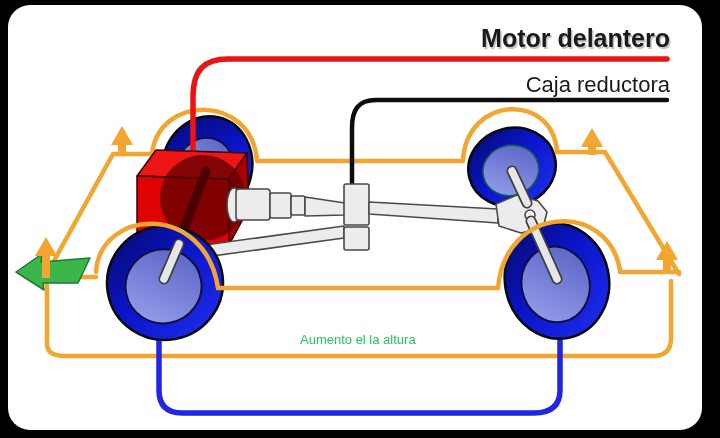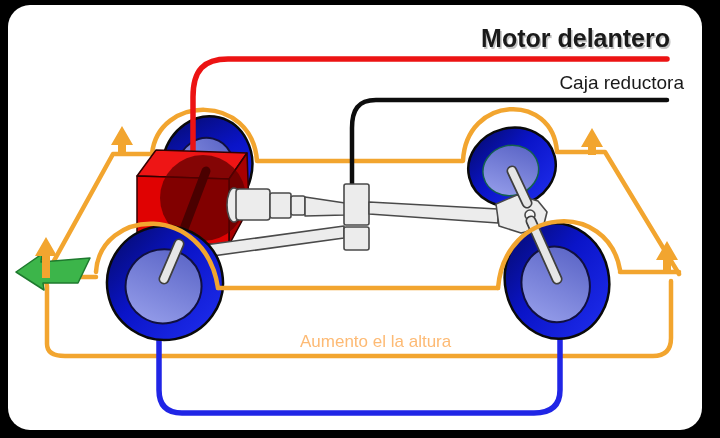--- a/index.html
+++ b/index.html
@@ -2,22 +2,22 @@
 <html style="--background: #000000; --canvas: #ffffff; --body-outline-orange: #F2A52F; --callout-red: #EC1313; --callout-black: #0D0D0D; --callout-blue: #2025E6; --arrow-green: #3CB54A; --engine-red: #E00202; --engine-red-top: #EE1515; --engine-red-dark: #A80000; --engine-flywheel: #5C0000; --wheel-blue: #0A14C8; --wheel-blue-dark: #050A64; --wheel-hub-light: #8A92E0; --drivetrain-gray: #ECECEC; --drivetrain-outline: #4A4A4A; --text-color: #1A1A1A;"><head>
 <meta charset="utf-8">
 <style>
   html,body{margin:0;padding:0;background:#000;}
   .frame{position:relative;width:720px;height:438px;background:var(--background,#000);overflow:hidden;}
   .canvas{position:absolute;left:8px;top:5px;width:694px;height:425px;background:var(--canvas,#fff);border-radius:22px;}
   .diagram-svg{position:absolute;left:0;top:0;width:720px;height:438px;}
   .label{position:absolute;font-family:"Liberation Sans",sans-serif;color:var(--text-color,#1a1a1a);white-space:nowrap;}
   .label.title{font-weight:bold;font-size:25px;text-shadow:1.5px 1.5px 0 #c2c2c2;}
   .motor{top:24px;right:50px;}
-  .caja{top:72px;right:36px;font-size:19px;}
-  .aumento{top:332px;left:300px;font-size:17px;color:#fdba74;}
+  .caja{top:72px;right:50px;font-size:22px;}
+  .aumento{top:332px;left:300px;font-size:13px;color:#22c55e;}
   .traccion{top:374px;left:26px;right:0;text-align:center;}
 </style>
 </head>
 <body>
 
 <div class="frame">
   <div class="canvas"></div>
 
   <svg class="diagram-svg" viewBox="0 0 720 438" xmlns="http://www.w3.org/2000/svg">
     <defs>

